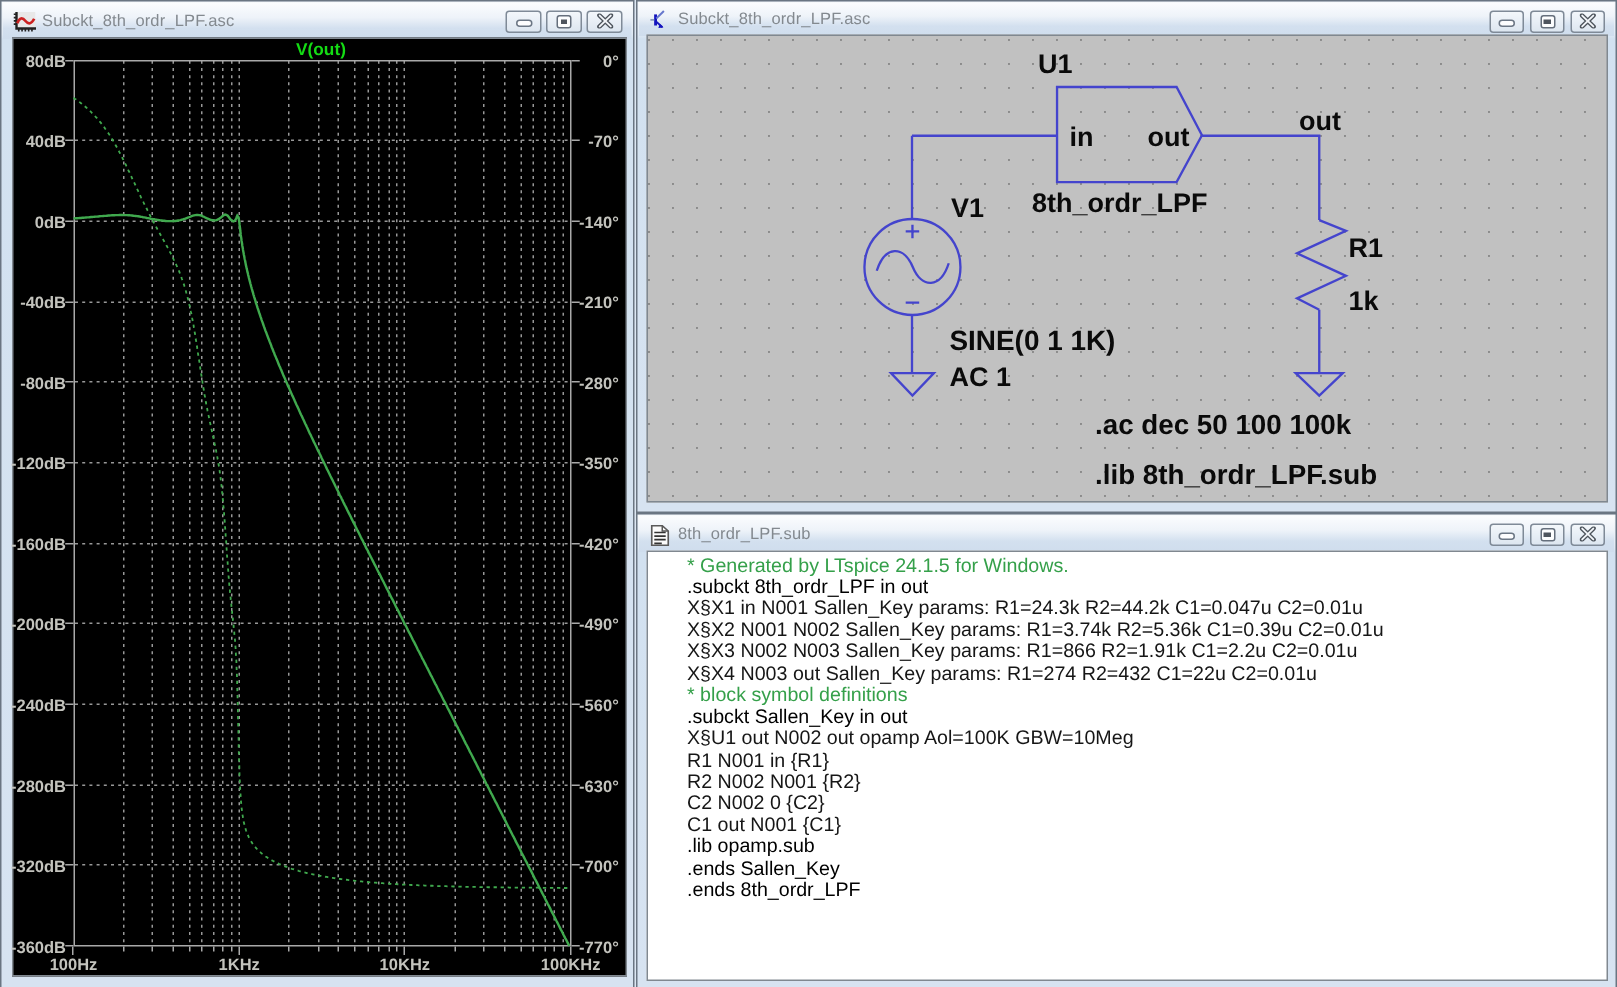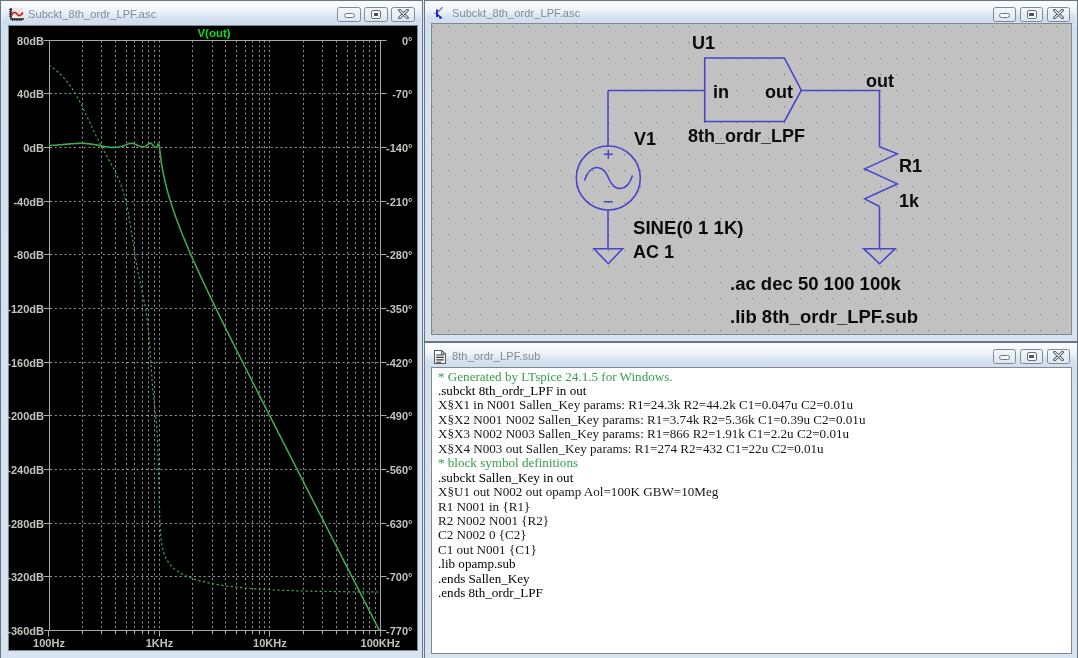--- a/index.html
+++ b/index.html
@@ -20,21 +20,21 @@
 .gr{stroke:#989898;stroke-width:1;stroke-dasharray:2 2.8;fill:none}
 .ax{stroke:#a9a9a9;stroke-width:1;fill:none}
 .cv{stroke:#40a94e;stroke-width:1.6;fill:none}
 .ph{stroke-width:1.2;stroke-dasharray:2.2 2.5}
 
 #w2{left:424px;top:0;width:654px;height:342px}
 #w2 .content{left:6px;top:22px;width:641px;height:312px;background:#c1c1c1}
 
 #w3{left:424px;top:342px;width:654px;height:317px}
 #w3 .content{left:6px;top:24px;width:641px;height:287px;background:#fff;overflow:hidden}
-.code{position:absolute;left:6px;top:1.5px;font-family:Liberation Serif, serif;font-size:13.1px;line-height:14.45px;white-space:pre;color:#161616}
+.code{position:absolute;left:26px;top:1.5px;font-family:Liberation Sans, sans-serif;font-size:13.1px;line-height:14.45px;white-space:pre;color:#161616}
 .code .g{color:#35a04a}.code .b{color:#000000}
 .sch-t text{font-family:"Liberation Sans",sans-serif;font-weight:bold;fill:#0a0a0a}
 .w{stroke:#4444cd;stroke-width:1.55;fill:none}
 </style></head><body>
 
 <div class="win" id="w1">
  <div class="tbar"></div>
  <svg style="position:absolute;left:8px;top:7px" width="15" height="14" viewBox="0 0 15 14">
   <rect x="1.5" y="0" width="13" height="11.5" fill="#e8e8e8"></rect>
   <path d="M2,0 V11 H15" stroke="#222" stroke-width="1.6" fill="none"></path>

